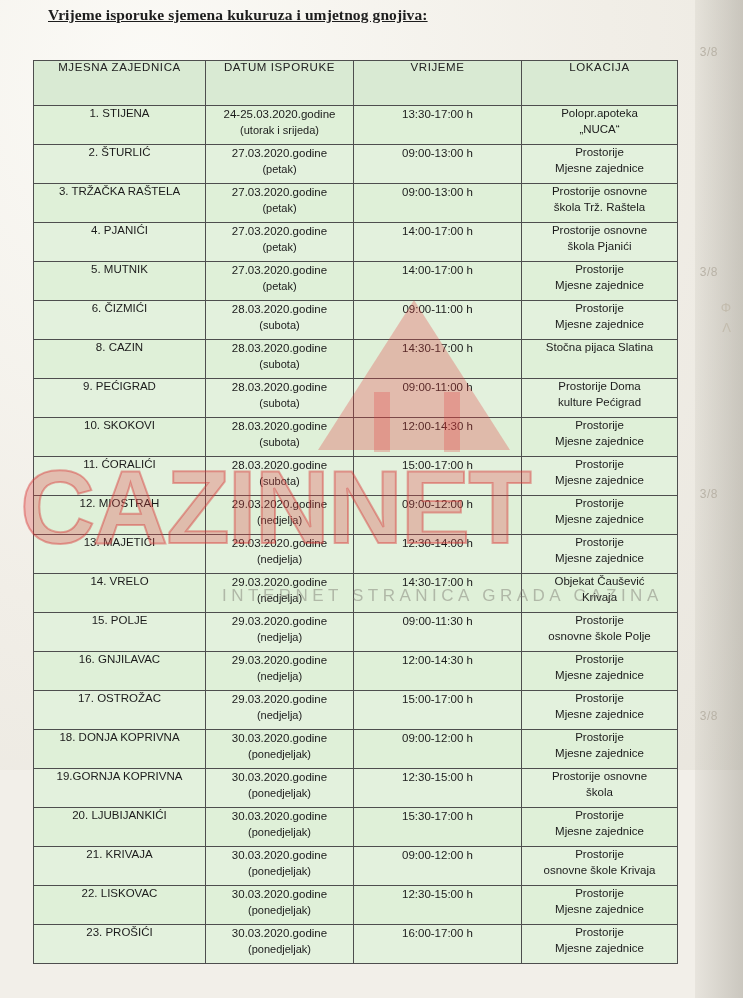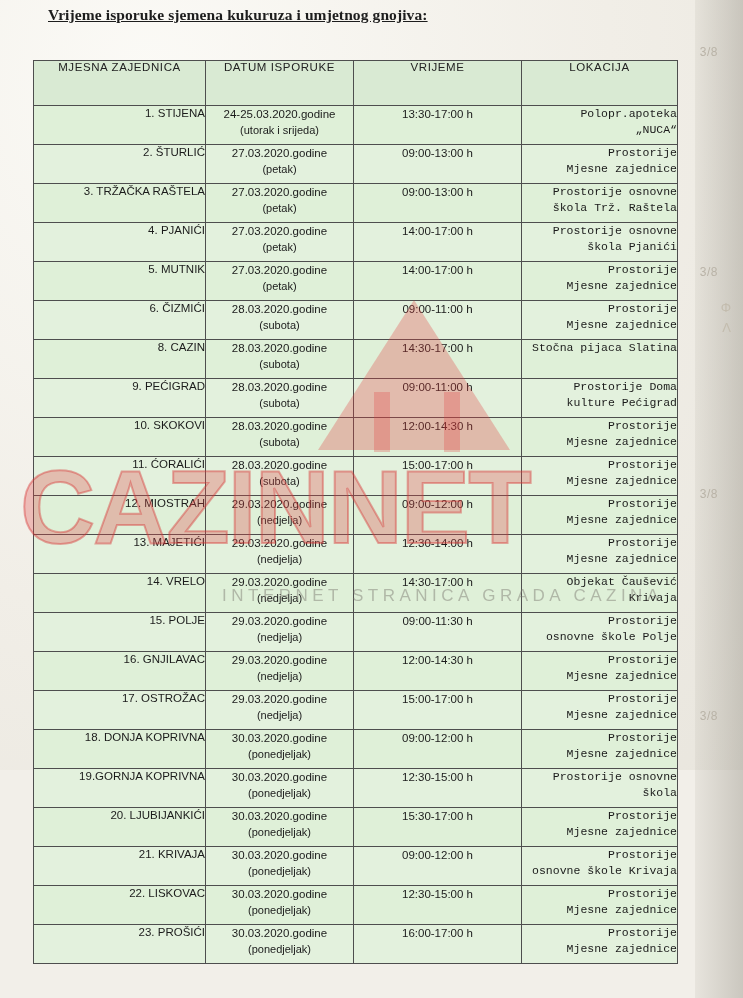--- a/index.html
+++ b/index.html
@@ -90,33 +90,32 @@
   }
   tbody td {
     height: 38px;
     font-size: 11.5px;
     color: #1b1b1b;
     background: #dff0d8;
   }
   tbody tr:nth-child(even) td { background: #e3f1dd; }
   .cell-mz {
     padding: 5px 0 0 8px;
-    text-align: right;
+    text-align: center;
     line-height: 1.35;
   }
   .cell-center {
     text-align: center;
     padding-top: 5px;
     line-height: 1.45;
   }
   .cell-loc {
     padding: 5px 6px 0 9px;
-    text-align: right;
+    text-align: center;
     line-height: 1.35;
-    font-family: Liberation Mono, monospace;
   }
   .sub {
     display: block;
     font-size: 11px;
   }
   .loc2 {
     display: block;
   }
 
   

